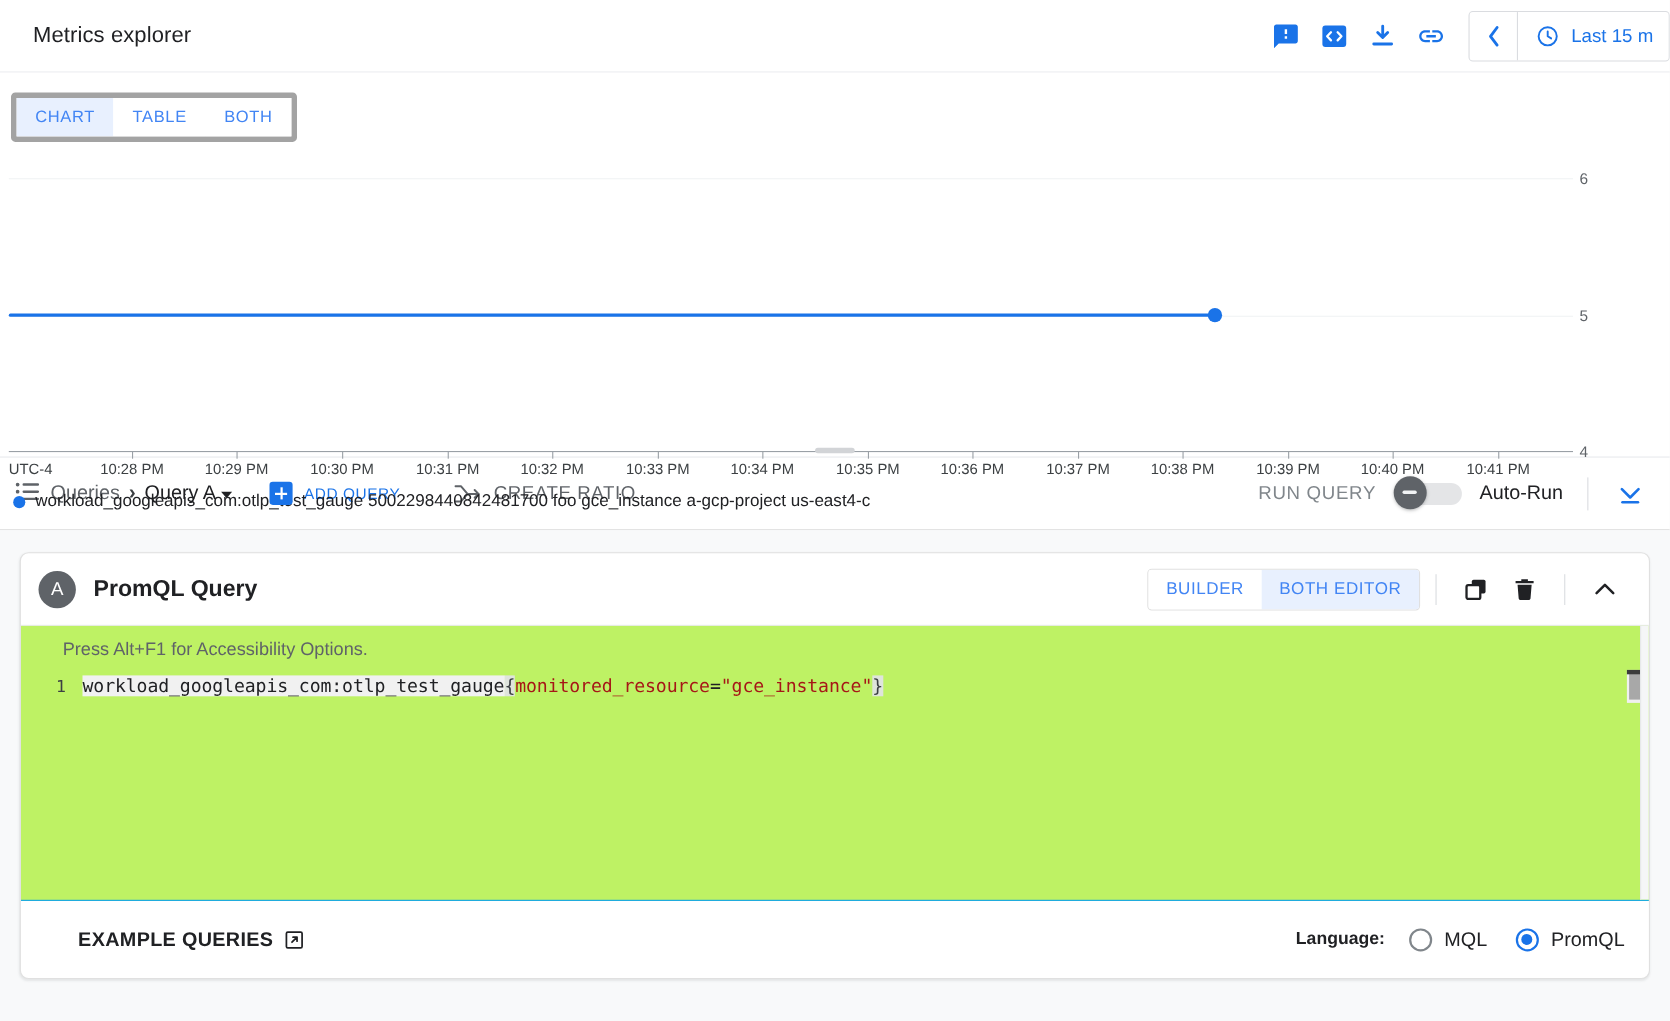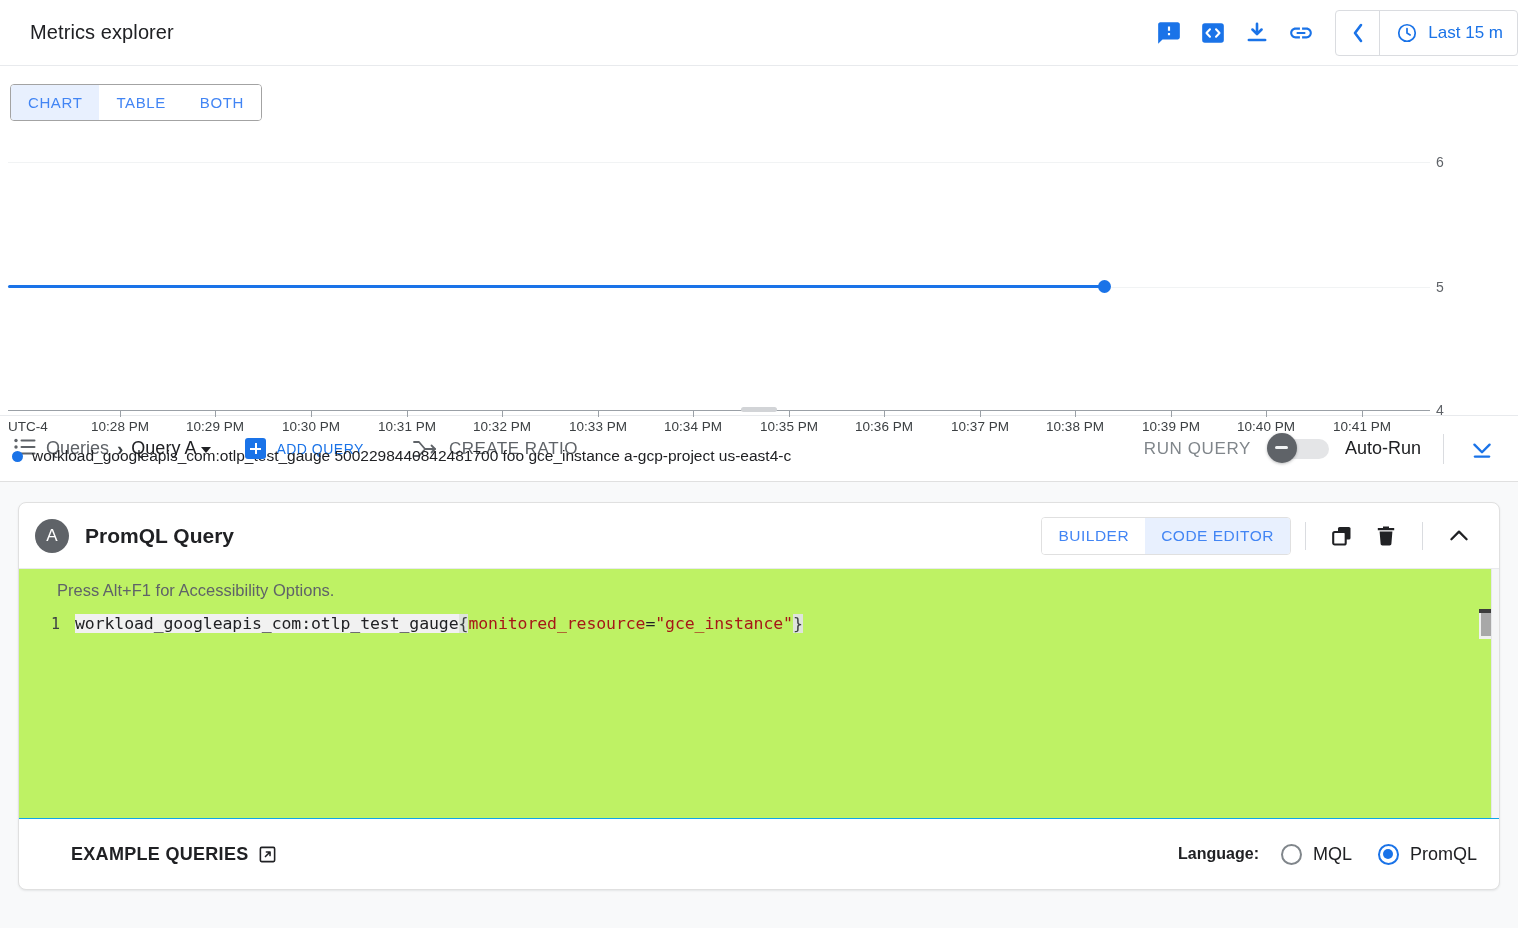--- a/index.html
+++ b/index.html
@@ -76,21 +76,21 @@
   .chart-panel {
     position: relative;
     background: #ffffff;
     height: 350px;
     border-bottom: 1px solid #e8eaed;
   }
   .view-tabs {
     position: absolute;
     top: 18px; left: 10px;
     display: flex;
-    border: 1px solid #a3a3a3;
+    border: 5px solid #a3a3a3;
     border-radius: 4px;
     background: #fff;
     overflow: hidden;
     z-index: 5;
   }
   .view-tab {
     padding: 9px 17px;
     font-size: 15px;
     color: #4285f4;
     letter-spacing: 0.6px;
@@ -692,21 +692,21 @@
 <div class="card-area">
   <div class="query-card">
 
     <div class="card-header">
       <div class="query-avatar">A</div>
       <div class="card-title">PromQL Query</div>
 
       <div class="card-header-right">
         <div class="mode-toggle">
           <button class="mode-btn">BUILDER</button>
-          <button class="mode-btn active">CODE EDITOR</button>
+          <button class="mode-btn active">BOTH EDITOR</button>
         </div>
 
         <span class="card-vdiv"></span>
 
         <button class="icon-btn" title="Duplicate">
           <svg width="24" height="24" viewBox="0 0 24 24" fill="none">
             <rect x="8" y="3" width="12.5" height="12.5" rx="1.6" fill="#202124"></rect>
             <rect x="3.2" y="8" width="12.5" height="12.5" rx="1.6" fill="#fff" stroke="#202124" stroke-width="2.1"></rect>
           </svg>
         </button>

